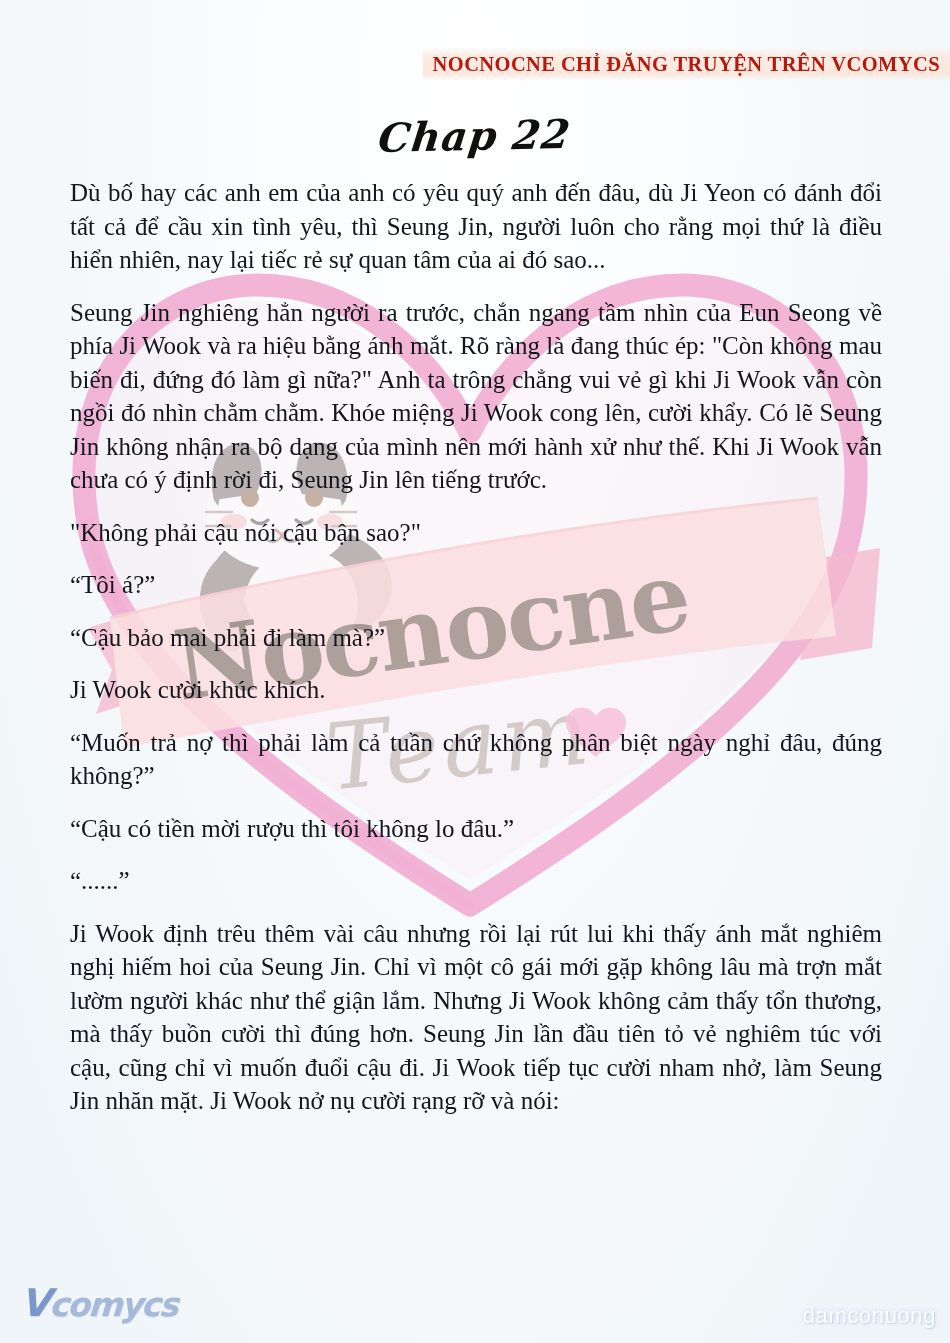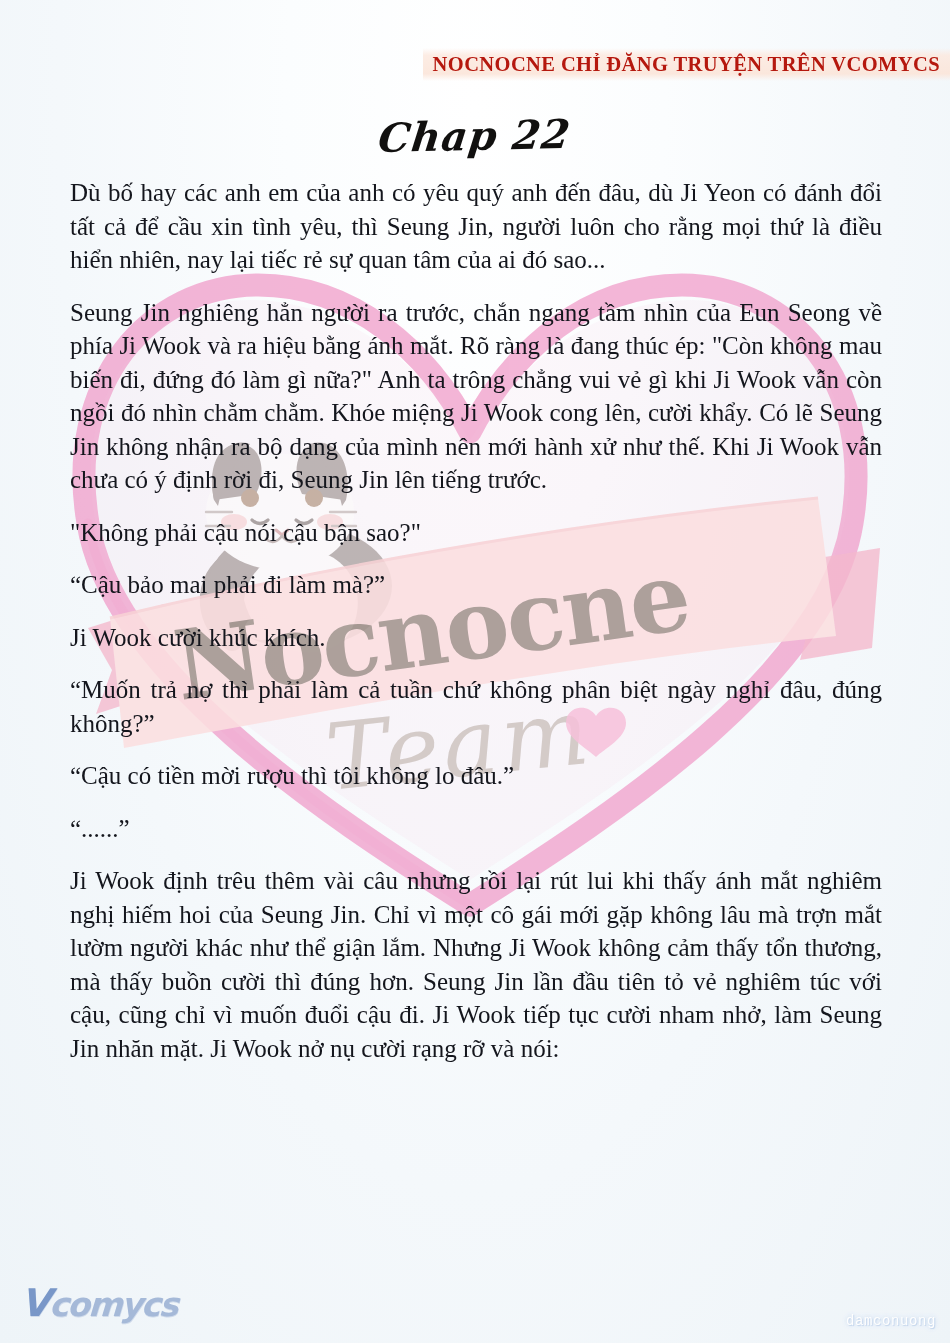--- a/index.html
+++ b/index.html
@@ -122,22 +122,22 @@
     opacity: 0.92;
   }
   .vcomycs-logo .v {
     color: #6f90c4;
     font-size: 38px;
   }
   .damconuong {
     position: absolute;
     right: 14px;
     bottom: 14px;
-    font-family: Liberation Mono, monospace;
-    font-size: 14px;
+    font-family: Liberation Sans, sans-serif;
+    font-size: 22px;
     font-weight: normal;
     letter-spacing: 0.6px;
     color: #ffffff;
     text-shadow:
       0 0 4px #c8d8ee,
       0 0 8px #d8e4f4,
       1px 1px 1px #b9cde8;
     opacity: 0.95;
   }
 </style>
@@ -244,20 +244,21 @@
   </div>
 
   <div class="chapter-title">
     <span>Chap 22</span>
   </div>
 
   <div class="content">
     <p class="para">Dù bố hay các anh em của anh có yêu quý anh đến đâu, dù Ji Yeon có đánh đổi tất cả để cầu xin tình yêu, thì Seung Jin, người luôn cho rằng mọi thứ là điều hiển nhiên, nay lại tiếc rẻ sự quan tâm của ai đó sao...</p>
     <p class="para">Seung Jin nghiêng hẳn người ra trước, chắn ngang tầm nhìn của Eun Seong về phía Ji Wook và ra hiệu bằng ánh mắt. Rõ ràng là đang thúc ép: "Còn không mau biến đi, đứng đó làm gì nữa?" Anh ta trông chẳng vui vẻ gì khi Ji Wook vẫn còn ngồi đó nhìn chằm chằm. Khóe miệng Ji Wook cong lên, cười khẩy. Có lẽ Seung Jin không nhận ra bộ dạng của mình nên mới hành xử như thế. Khi Ji Wook vẫn chưa có ý định rời đi, Seung Jin lên tiếng trước.</p>
     <p class="para dialogue">"Không phải cậu nói cậu bận sao?"</p>
+    <p class="para dialogue">“Tôi á?”</p>
     <p class="para dialogue">“Cậu bảo mai phải đi làm mà?”</p>
     <p class="para dialogue">Ji Wook cười khúc khích.</p>
     <p class="para">“Muốn trả nợ thì phải làm cả tuần chứ không phân biệt ngày nghỉ đâu, đúng không?”</p>
     <p class="para dialogue">“Cậu có tiền mời rượu thì tôi không lo đâu.”</p>
     <p class="para dialogue">“......”</p>
     <p class="para last">Ji Wook định trêu thêm vài câu nhưng rồi lại rút lui khi thấy ánh mắt nghiêm nghị hiếm hoi của Seung Jin. Chỉ vì một cô gái mới gặp không lâu mà trợn mắt lườm người khác như thể giận lắm. Nhưng Ji Wook không cảm thấy tổn thương, mà thấy buồn cười thì đúng hơn. Seung Jin lần đầu tiên tỏ vẻ nghiêm túc với cậu, cũng chỉ vì muốn đuổi cậu đi. Ji Wook tiếp tục cười nham nhở, làm Seung Jin nhăn mặt. Ji Wook nở nụ cười rạng rỡ và nói:</p>
   </div>
 
   <div class="footer">
     <div class="vcomycs-logo">

